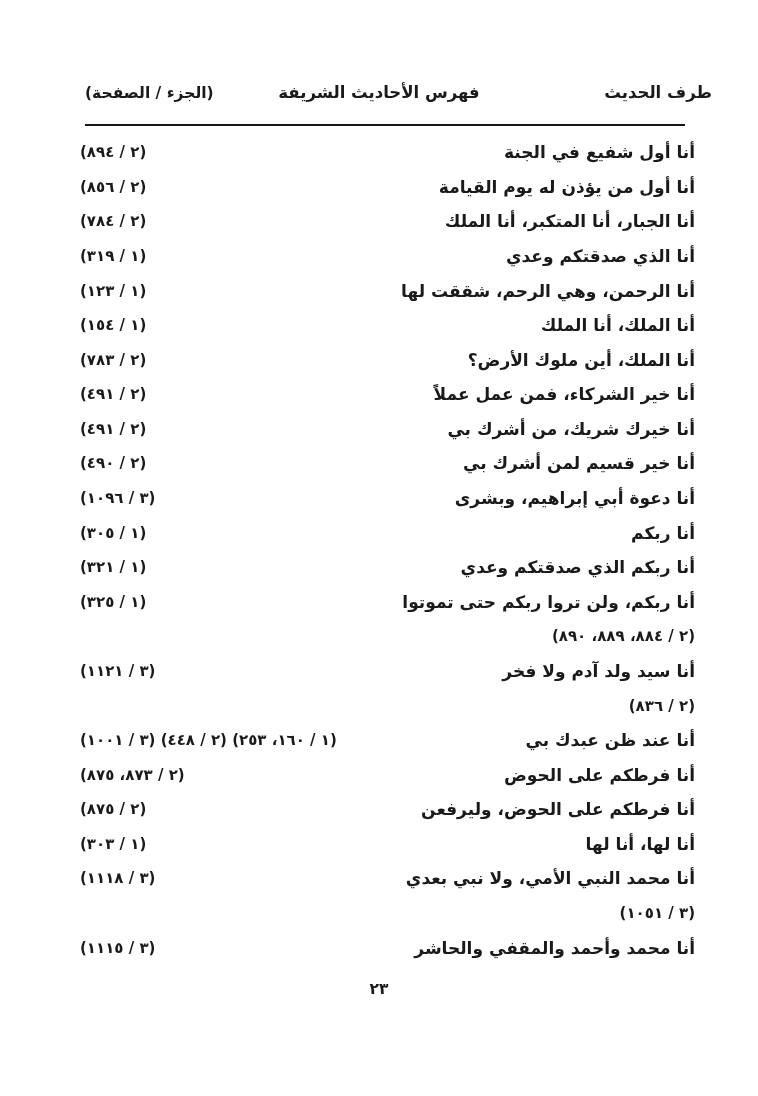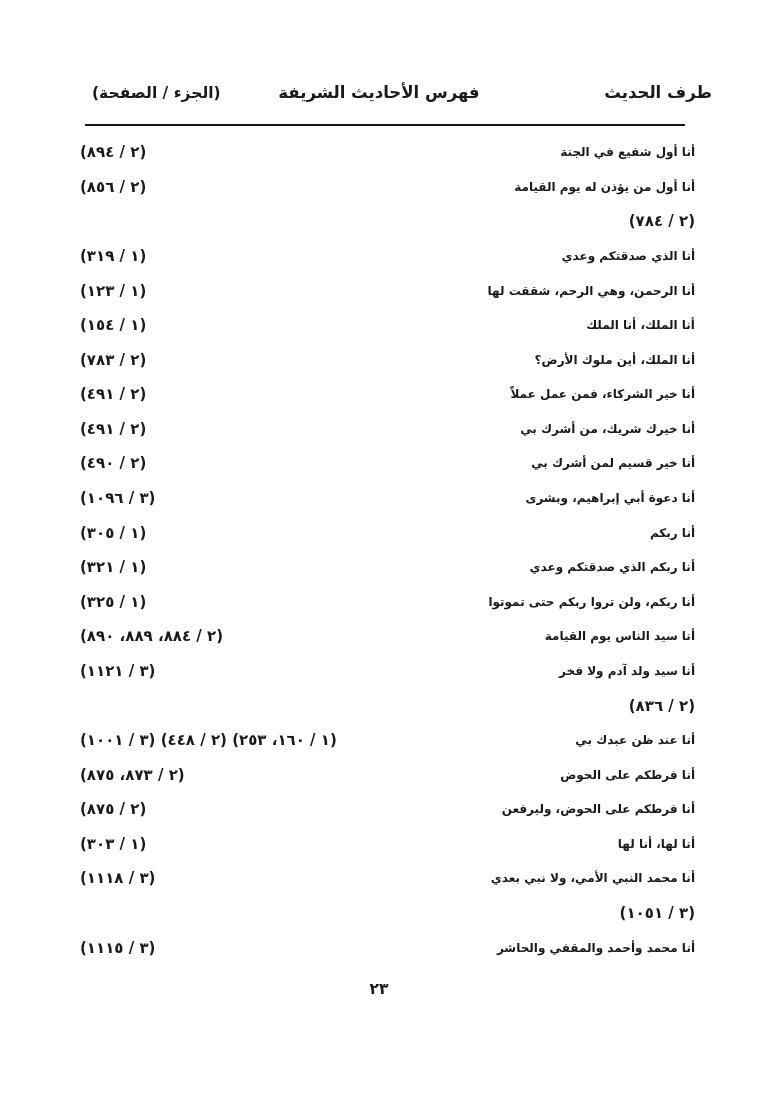--- a/index.html
+++ b/index.html
@@ -34,21 +34,21 @@
     right: 0;
     text-align: center;
     font-size: 16.5px;
     font-weight: 700;
     line-height: 27px;
     white-space: nowrap;
   }
   .header-left {
     position: absolute;
     top: 80px;
-    left: 92px;
+    left: 85px;
     font-size: 15.5px;
     font-weight: 700;
     line-height: 27px;
     white-space: nowrap;
     text-align: right;
   }
   .rule {
     position: absolute;
     top: 124px;
     left: 85px;
@@ -62,21 +62,21 @@
     left: 80px;
     right: 63px;
   }
   .row {
     display: flex;
     justify-content: space-between;
     align-items: center;
     height: 34.58px;
   }
   .hadith {
-    font-size: 12px;
+    font-size: 17px;
     font-weight: 700;
     white-space: nowrap;
   }
   .ref {
     font-size: 15px;
     font-weight: 700;
     white-space: nowrap;
     direction: rtl;
   }
   .page-number {
@@ -105,20 +105,21 @@
   <div class="entries" id="entries">
       <div class="row">
         <span class="hadith">أنا أول شفيع في الجنة</span>
         <span class="ref">(٢ / ٨٩٤)</span>
       </div>
       <div class="row">
         <span class="hadith">أنا أول من يؤذن له يوم القيامة</span>
         <span class="ref">(٢ / ٨٥٦)</span>
       </div>
       <div class="row">
+        <span class="hadith">أنا الجبار، أنا المتكبر، أنا الملك</span>
         <span class="ref">(٢ / ٧٨٤)</span>
       </div>
       <div class="row">
         <span class="hadith">أنا الذي صدقتكم وعدي</span>
         <span class="ref">(١ / ٣١٩)</span>
       </div>
       <div class="row">
         <span class="hadith">أنا الرحمن، وهي الرحم، شققت لها</span>
         <span class="ref">(١ / ١٢٣)</span>
       </div>
@@ -152,21 +153,20 @@
       </div>
       <div class="row">
         <span class="hadith">أنا ربكم الذي صدقتكم وعدي</span>
         <span class="ref">(١ / ٣٢١)</span>
       </div>
       <div class="row">
         <span class="hadith">أنا ربكم، ولن تروا ربكم حتى تموتوا</span>
         <span class="ref">(١ / ٣٢٥)</span>
       </div>
       <div class="row">
-        <span class="hadith">أنا سيد الناس يوم القيامة</span>
         <span class="ref">(٢ / ٨٨٤، ٨٨٩، ٨٩٠)</span>
       </div>
       <div class="row">
         <span class="hadith">أنا سيد ولد آدم ولا فخر</span>
         <span class="ref">(٣ / ١١٢١)</span>
       </div>
       <div class="row">
         <span class="ref">(٢ / ٨٣٦)</span>
       </div>
       <div class="row">

